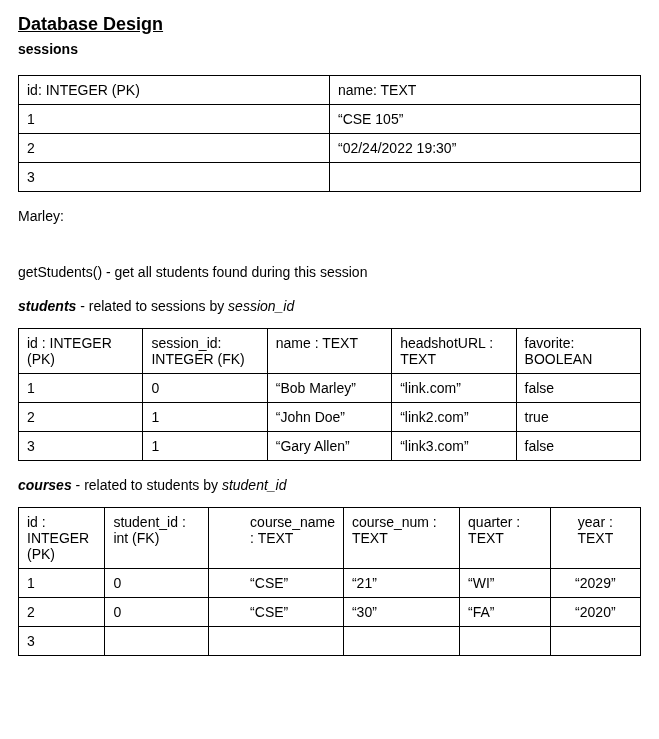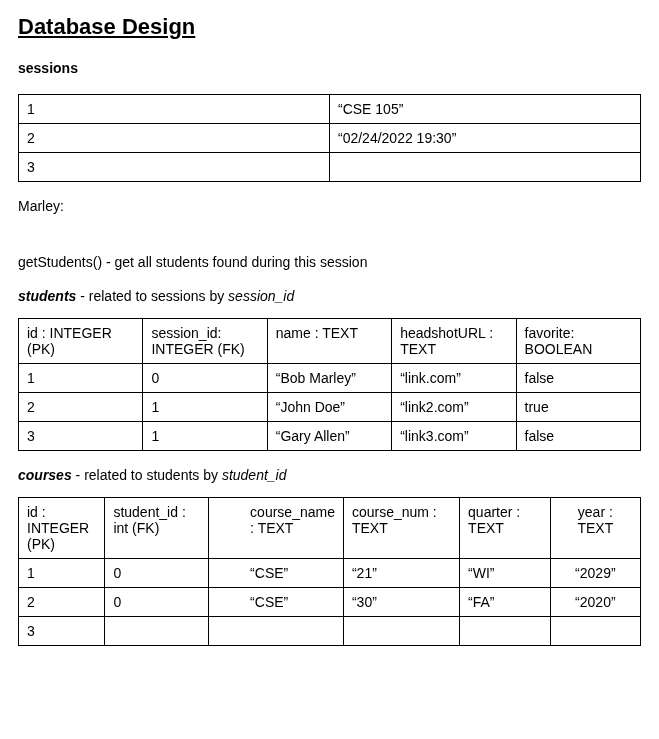--- a/index.html
+++ b/index.html
@@ -9,24 +9,24 @@
     }
     body {
       font-family: Arial, Helvetica, sans-serif;
       font-size: 14px;
       color: #000;
       background: #fff;
       padding: 14px 18px;
       width: 659px;
     }
     h1.title {
-      font-size: 22px;
+      font-size: 18px;
       font-weight: bold;
       text-decoration: underline;
-      margin-bottom: 20px;
+      margin-bottom: 6px;
     }
     .subtitle {
       font-weight: bold;
       font-size: 14px;
       margin-bottom: 18px;
     }
     table {
       border-collapse: collapse;
       width: 100%;
       margin-bottom: 16px;
@@ -67,20 +67,24 @@
     .courses-table td:nth-child(6) { width: 15%; text-align: center; }
   </style>
 </head>
 <body>
 
 <h1 class="title">Database Design</h1>
 <div class="subtitle">sessions</div>
 
 <table class="sessions-table">
   <tbody>
+      <tr>
+    <td>id: INTEGER (PK)</td>
+    <td>name: TEXT</td>
+  </tr>
   <tr>
     <td>1</td>
     <td>“CSE 105”</td>
   </tr>
   <tr>
     <td>2</td>
     <td>“02/24/2022 19:30”</td>
   </tr>
   <tr>
     <td>3</td>

